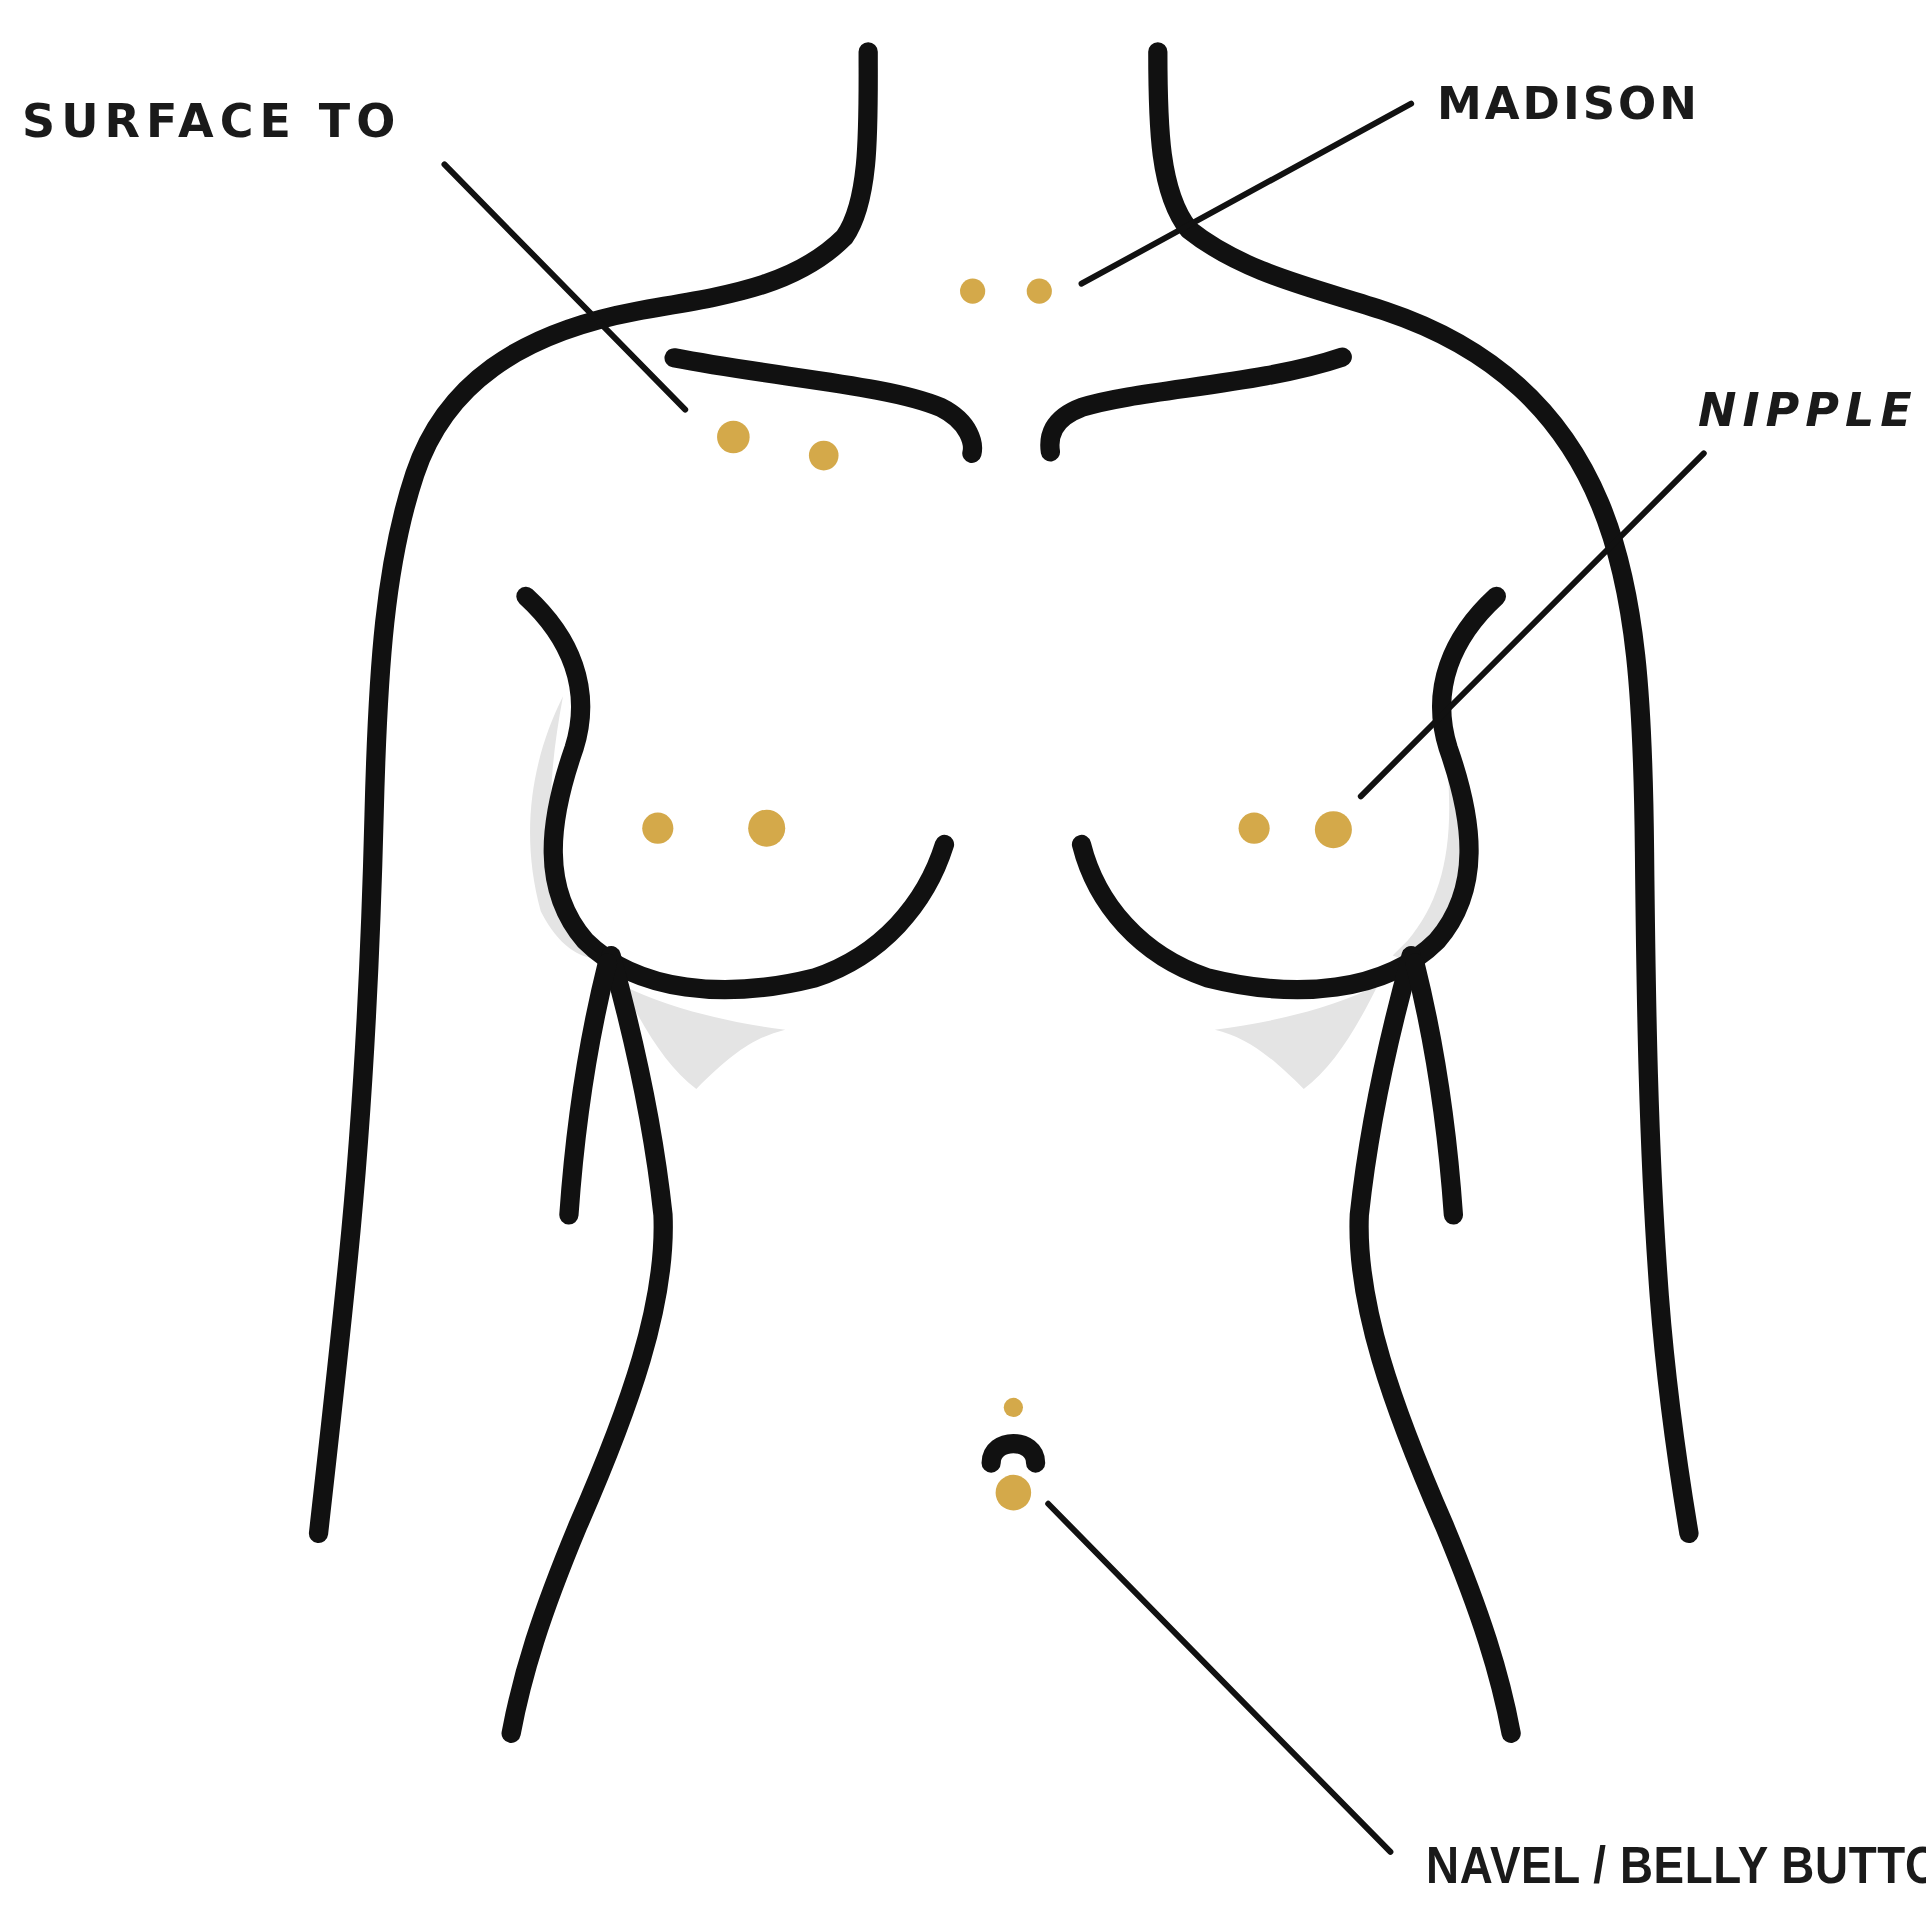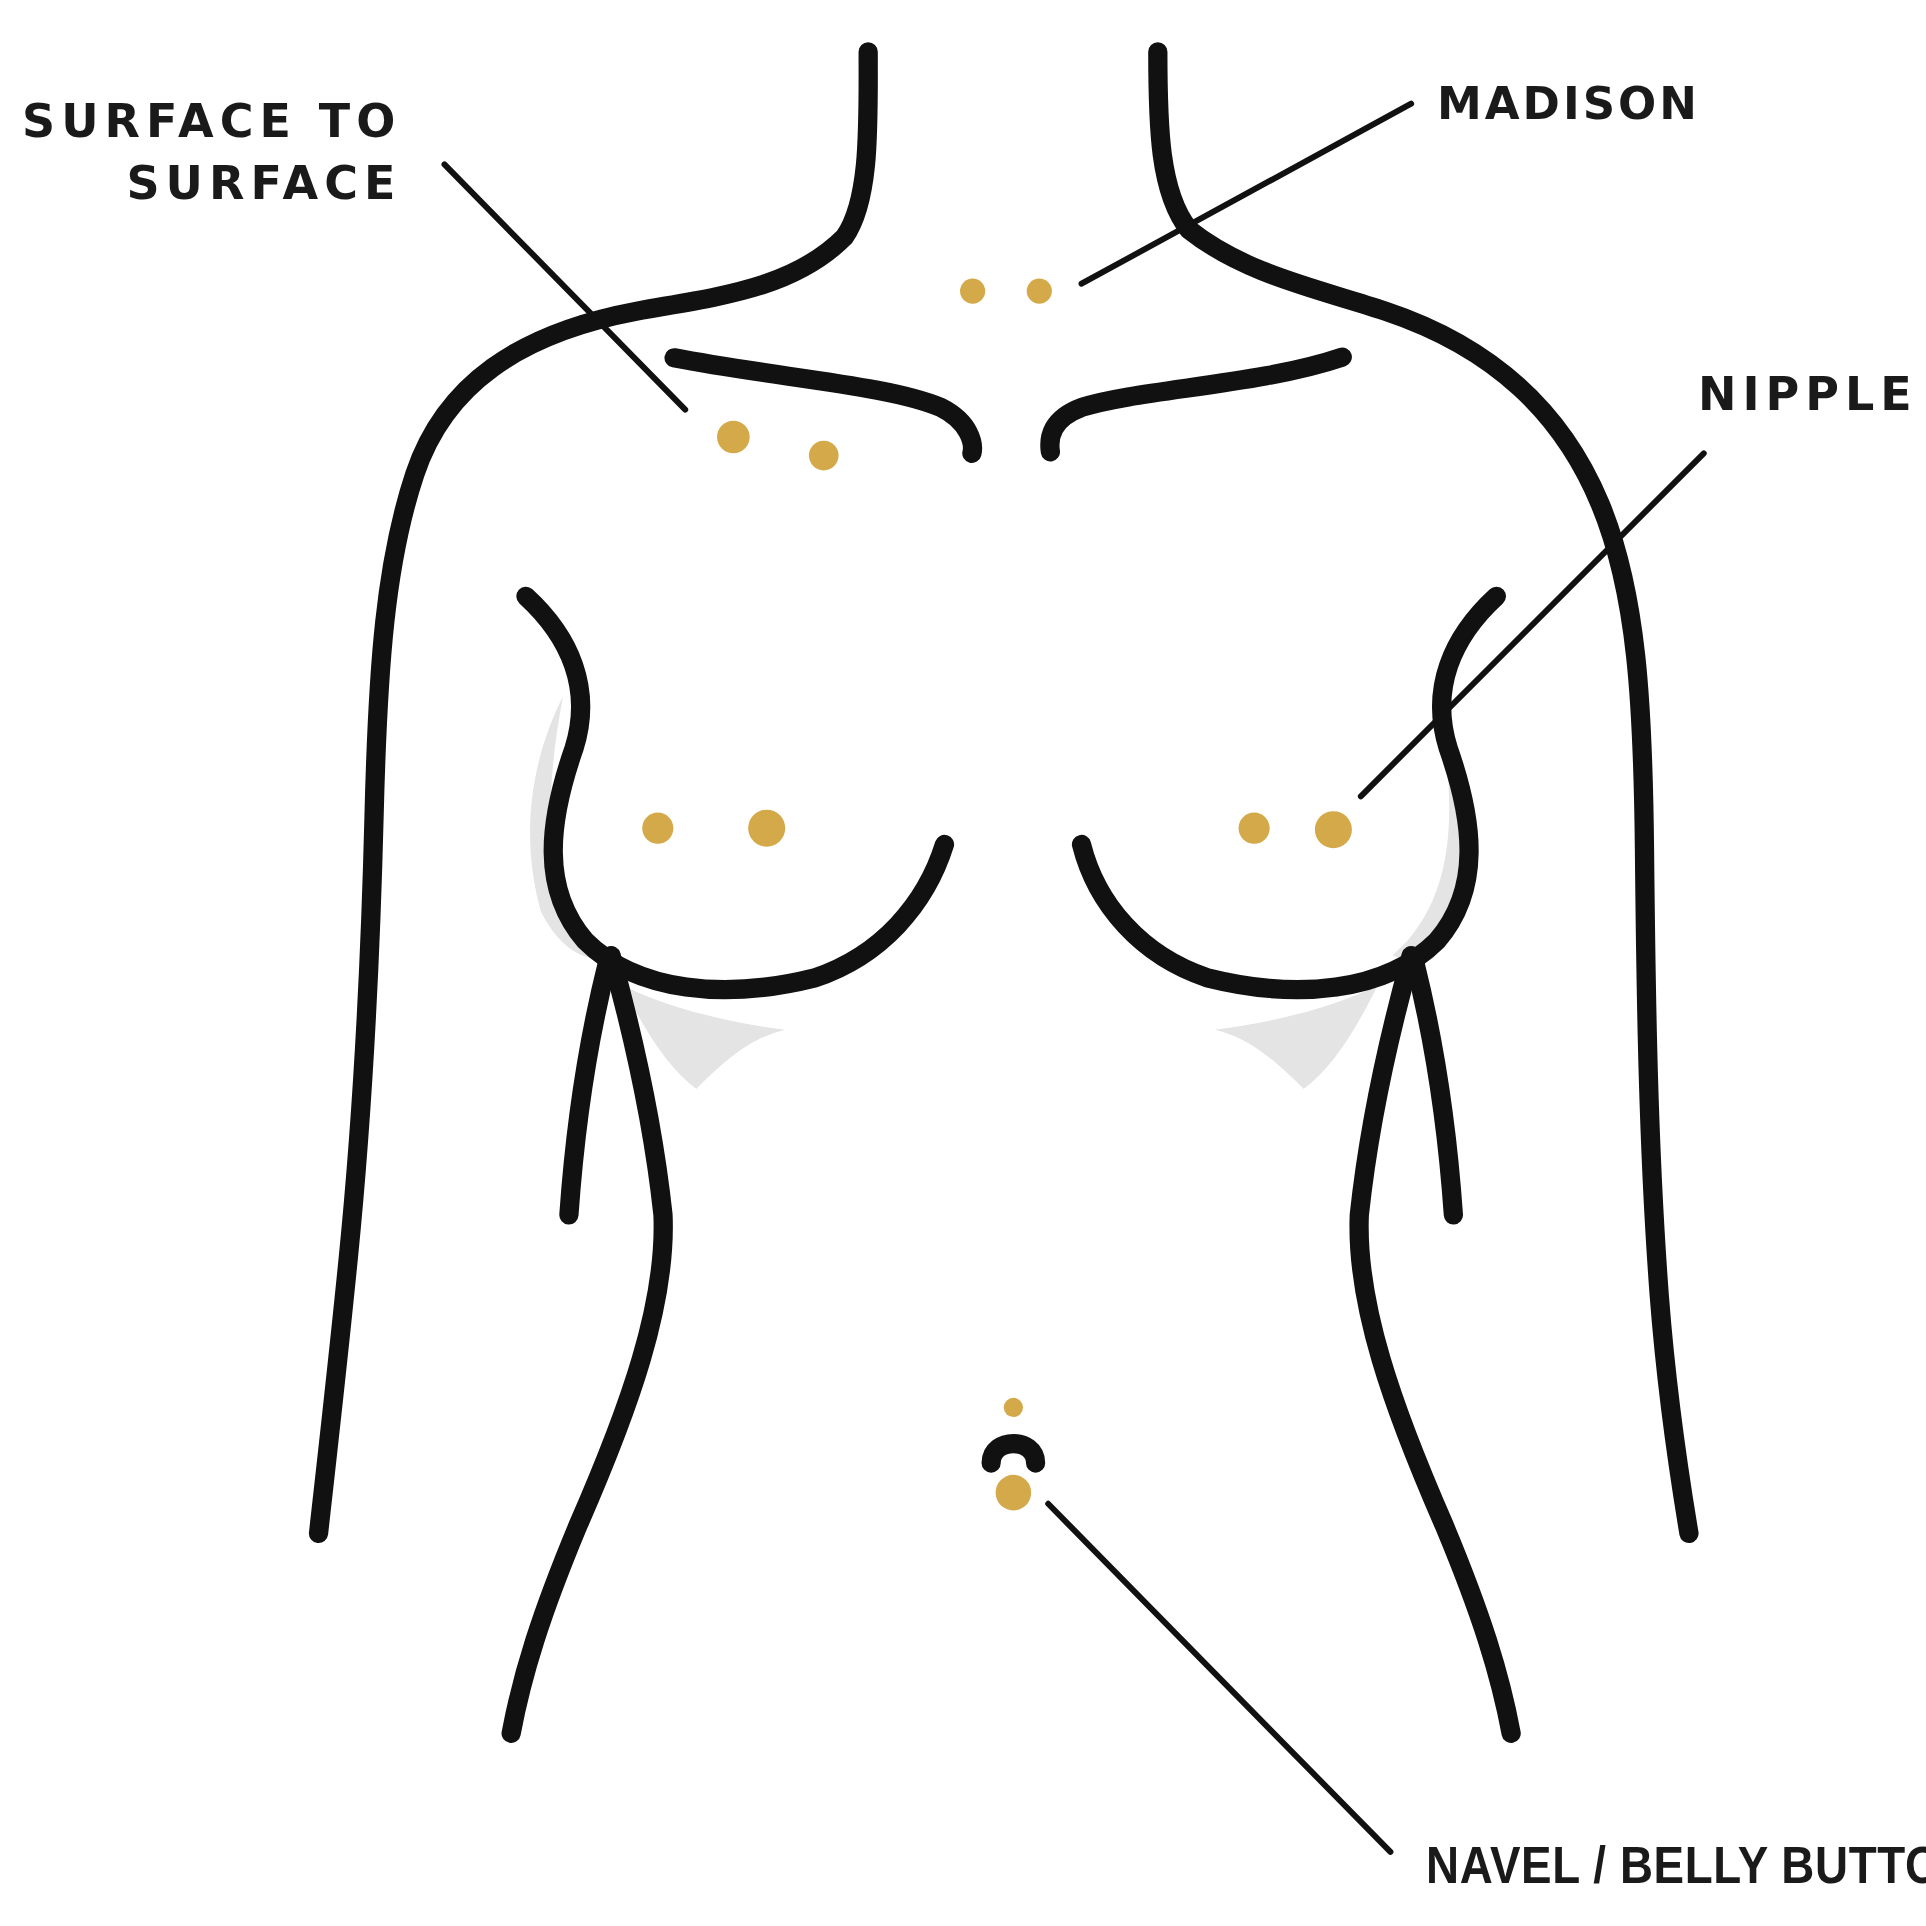--- a/index.html
+++ b/index.html
@@ -2,21 +2,21 @@
 <html style="font-size:12px"><head>
 <meta charset="utf-8">
 <style>
   html, body { margin:0; padding:0; background:#ffffff; }
   body { width:1926px; height:1926px; position:relative; overflow:hidden; font-family:"DejaVu Sans", sans-serif; }
   svg.figure { position:absolute; left:0; top:0; width:1926px; height:1926px; }
   .label { position:absolute; font-family:"DejaVu Sans", sans-serif; font-weight:bold; color:#1a1a1a; letter-spacing:6px; font-size:46px; line-height:1.35; white-space:nowrap; }
   .label.cond { font-family:"Liberation Sans", sans-serif; letter-spacing:0.7px; font-size:52px; transform:scaleX(0.88); transform-origin:left center; }
   .lbl-surface { left:22px; top:90px; text-align:right; }
   .lbl-madison { left:1437px; top:74px; letter-spacing:3px; font-size:45px;}
-  .lbl-nipple { left:1698px; top:363px; }
+  .lbl-nipple { left:1698px; top:379px;font-style:italic; }
   .lbl-navel { left:1426px; top:1830px; }
 </style>
 </head>
 <body>
 
 <svg class="figure" viewBox="0 0 2600 2600" xmlns="http://www.w3.org/2000/svg">
 
   <g fill="#e4e4e4" stroke="none">
     <path d="M760 940 C720 1020 700 1120 730 1230 C760 1290 800 1300 820 1290 L800 1270 C740 1200 730 1100 760 940 Z"></path>
     <path d="M840 1330 C870 1390 900 1440 940 1470 C990 1420 1020 1400 1060 1390 C980 1380 900 1360 840 1330 Z"></path>
@@ -64,18 +64,17 @@
   <g stroke="#111111" stroke-width="8" stroke-linecap="round">
     <line x1="600" y1="222" x2="925" y2="553"></line>
     <line x1="1905" y1="140" x2="1460" y2="383"></line>
     <line x1="2300" y1="612" x2="1837" y2="1075"></line>
     <line x1="1415" y1="2030" x2="1877" y2="2500"></line>
   </g>
 </svg>
 
 <div class="label lbl-surface">
   <div>SURFACE TO</div>
-  <div style="padding-left:104px;">SURFACE</div>
 </div>
 <div class="label lbl-madison">MADISON</div>
 <div class="label lbl-nipple">NIPPLE</div>
 <div class="label cond lbl-navel">NAVEL / BELLY BUTTON</div>
 
 
 </body></html>

